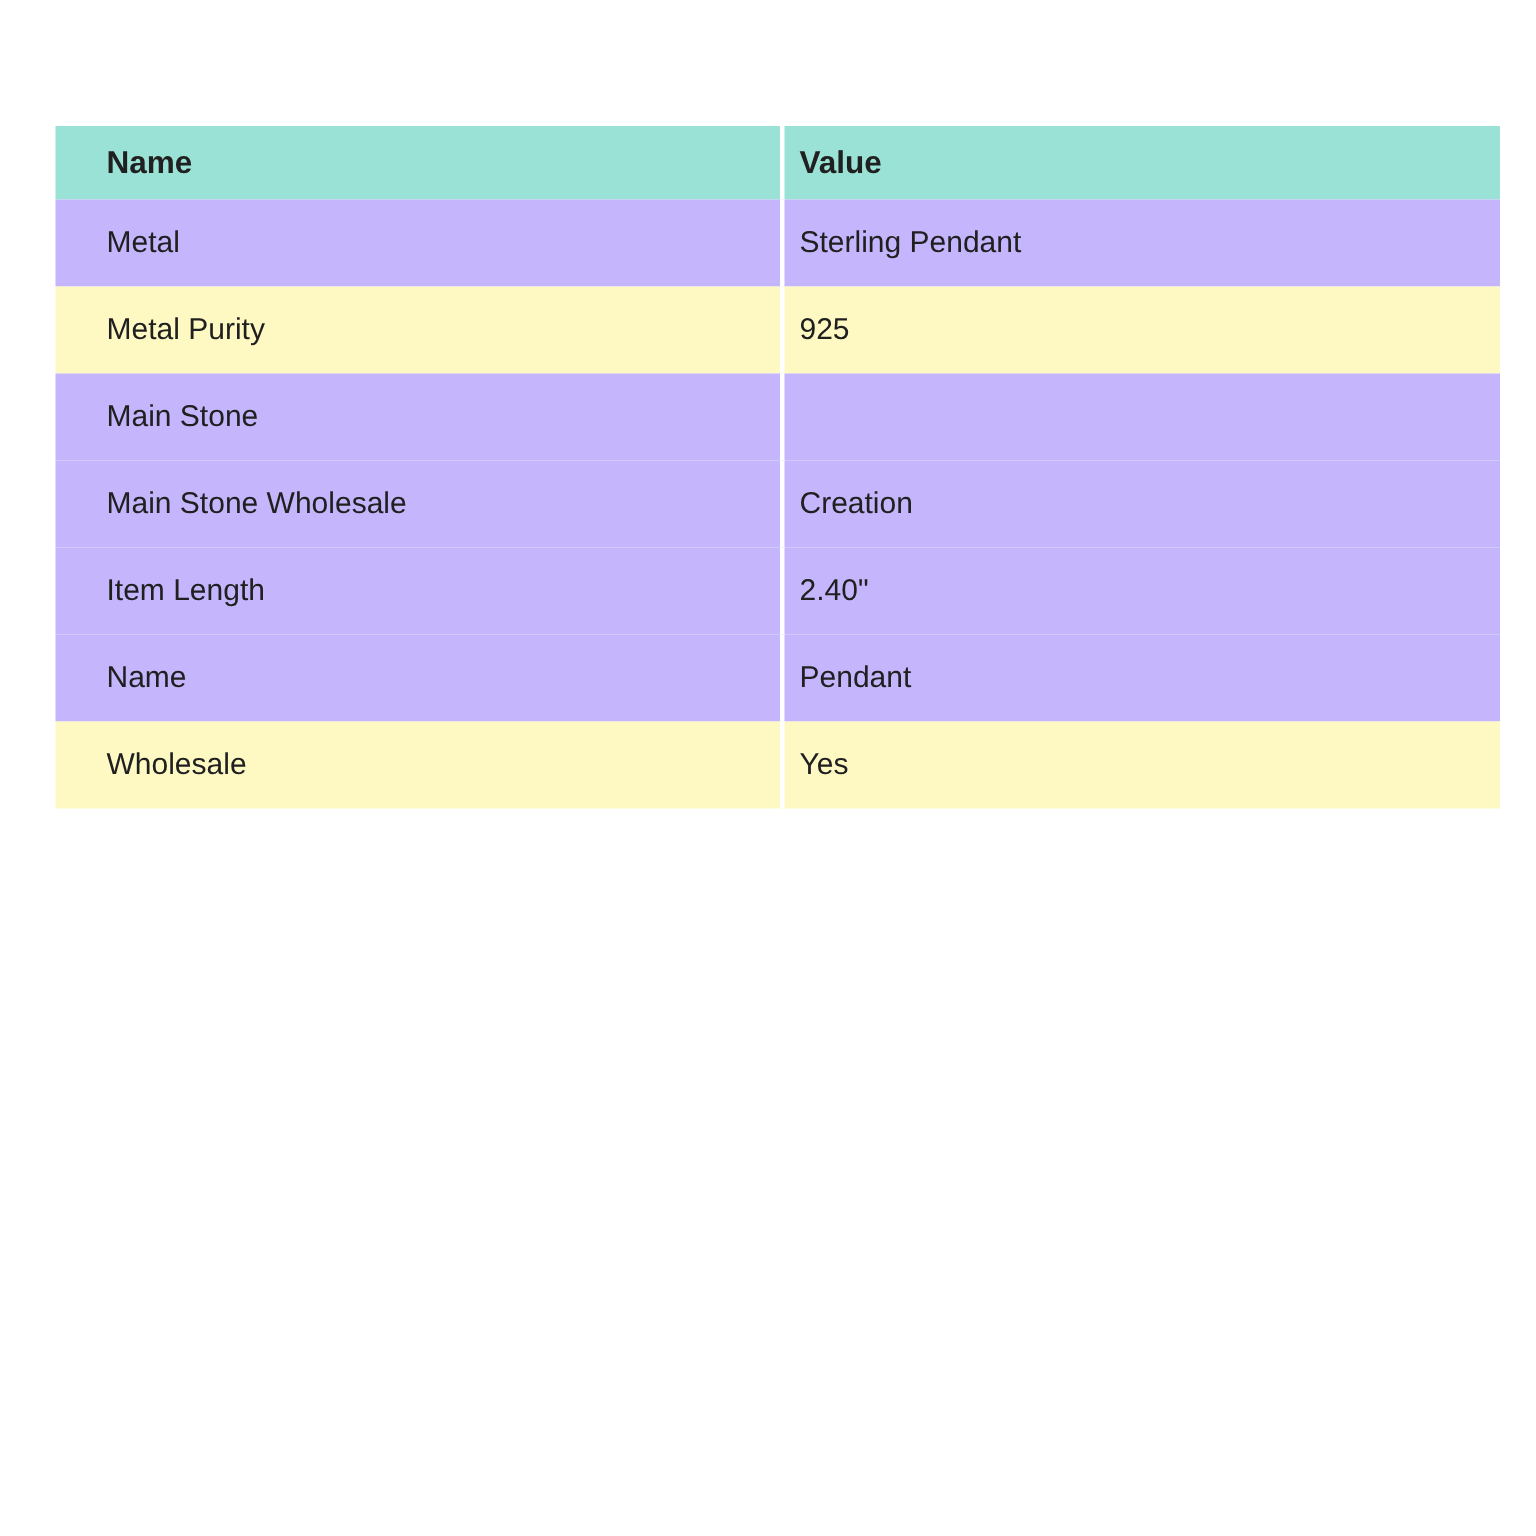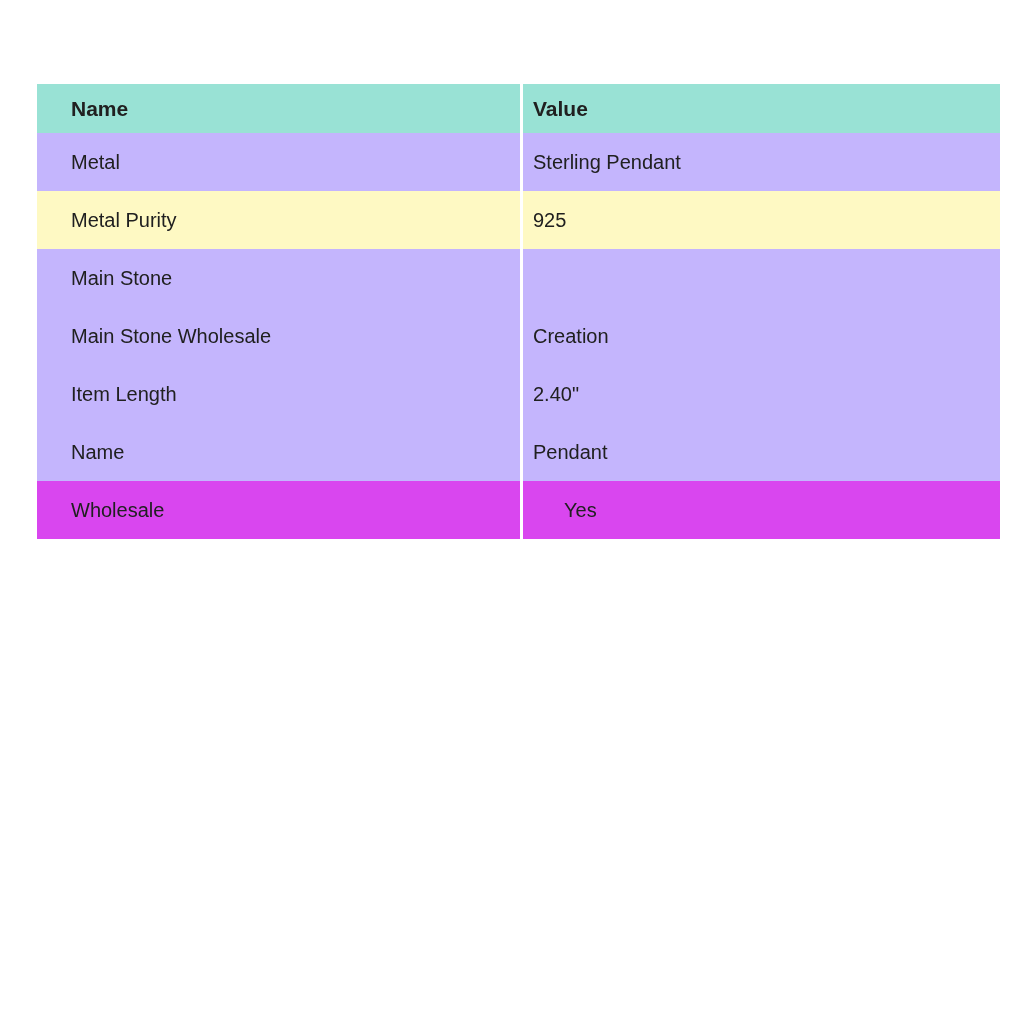--- a/index.html
+++ b/index.html
@@ -115,21 +115,21 @@
 
     <div class="row">
       <div class="cell-name">
         <span>Name</span>
       </div>
       <div class="cell-value">
         <span>Pendant</span>
       </div>
     </div>
 
-    <div class="row striped" style="background: #d946ef; gap: 31px;">
+    <div class="row striped" style="background: #fef9c3;">
       <div class="cell-name">
         <span>Wholesale</span>
       </div>
       <div class="cell-value">
         <span>Yes</span>
       </div>
     </div>
 
   </div>
 </div>

